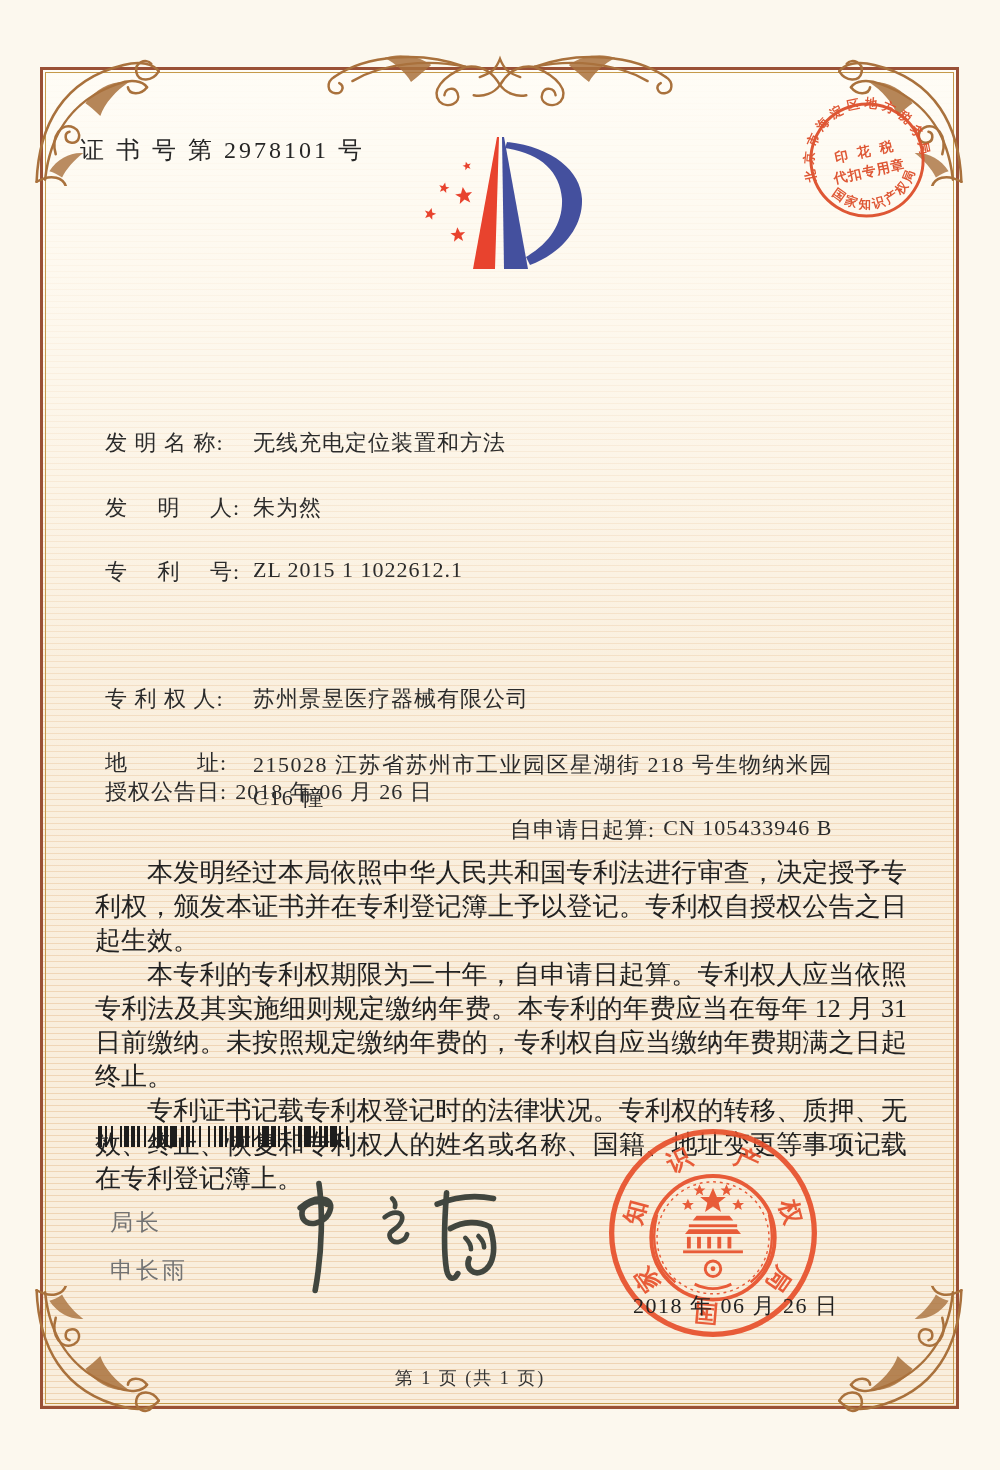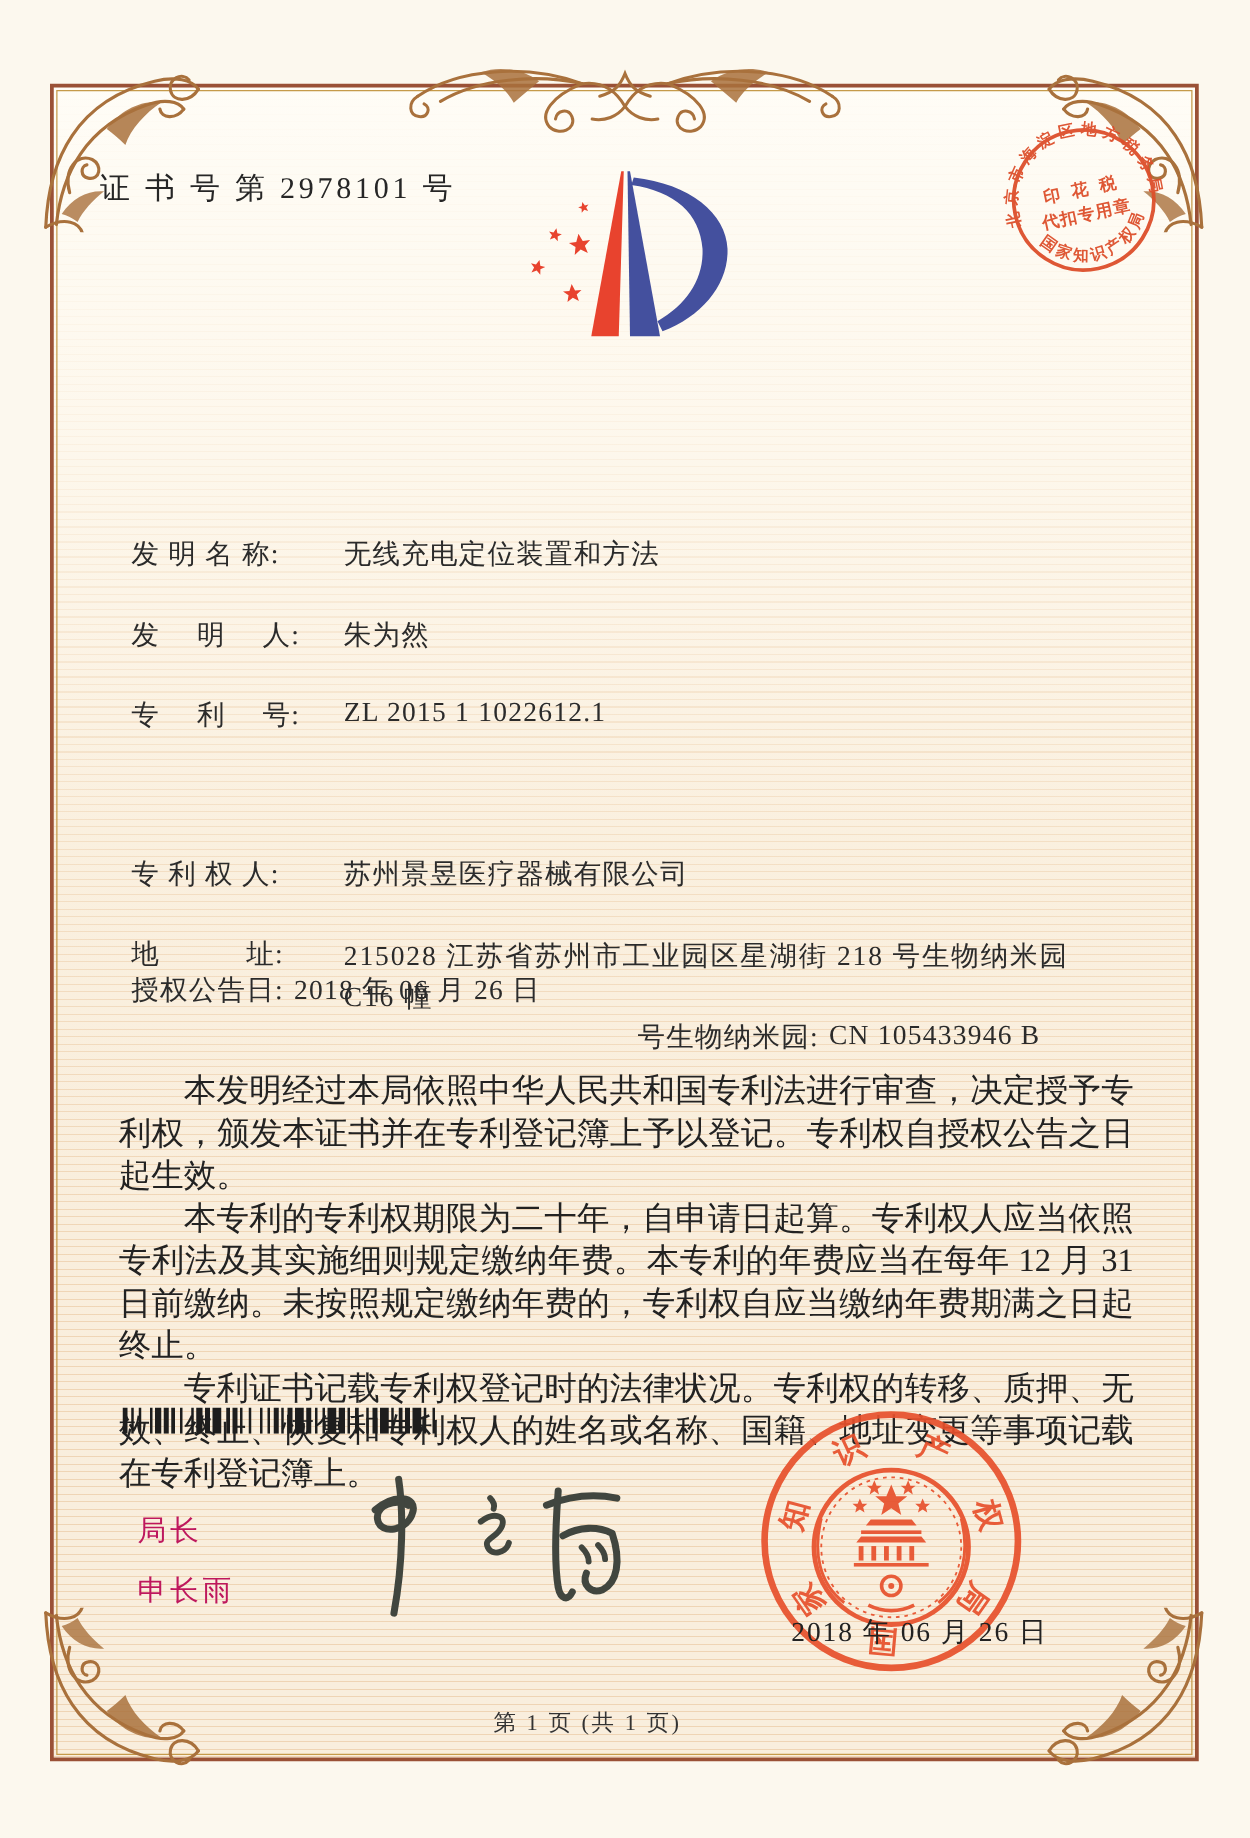--- a/index.html
+++ b/index.html
@@ -30,35 +30,35 @@
 
   .logo{left:398px;top:132px;width:188px;height:142px;}
 
   .tax-stamp{left:797px;top:90px;width:140px;height:140px;transform:rotate(-12deg);opacity:.95;}
 
   .title{left:0;top:287px;width:100%;text-align:center;font-size:47px;font-weight:bold;
          letter-spacing:32px;text-indent:32px;color:#3a3a3a;}
 
   .field{left:105px;font-size:22px;letter-spacing:1px;white-space:nowrap;}
   .flabel{display:inline-block;width:148px;vertical-align:top;}
-  .fvalue{vertical-align:top;margin-left:22px;}
+  .fvalue{vertical-align:top;}
   .field-addr{white-space:normal;}
   .field-addr .fvalue{display:inline-block;width:600px;line-height:33px;letter-spacing:1.5px;}
 
   .grant-cell{font-size:22px;letter-spacing:1px;white-space:nowrap;}
   .grant-cell .flabel{width:auto;margin-right:8px;}
 
   .paras{left:95px;top:856px;width:812px;font-size:26px;line-height:34px;text-align:justify;color:#222;}
   .paras p{margin:0;text-indent:2em;}
 
   .barcode{left:98px;top:1126px;width:254px;height:21px;white-space:nowrap;font-size:0;overflow:hidden;}
   .barcode .b{display:inline-block;height:21px;}
 
   .director{left:110px;top:1200px;font-size:23px;line-height:48px;letter-spacing:3px;
-            font-family:Liberation Sans, sans-serif;color:#be185d;}
+            font-family:Liberation Mono, monospace;color:#737373;}
 
   .signature{left:272px;top:1176px;width:244px;height:122px;}
 
   .office-seal{left:602px;top:1122px;width:222px;height:222px;opacity:.92;}
 
   .seal-date{left:633px;top:1291px;font-size:22px;letter-spacing:1.5px;color:#222;z-index:6;}
 
   .footer{left:0;top:1366px;width:940px;text-align:center;font-size:18px;letter-spacing:2px;color:#333;}
 
   .z1{z-index:1}.z2{z-index:2}.z3{z-index:3}.z4{z-index:4}.z5{z-index:5}
@@ -167,21 +167,21 @@
     <span class="flabel">专 利 权 人:</span><span class="fvalue">苏州景昱医疗器械有限公司</span>
   </div>
   <div class="abs field field-addr z3" style="top:748px">
     <span class="flabel">地　　　址:</span><span class="fvalue">215028 江苏省苏州市工业园区星湖街 218 号生物纳米园 C16 幢</span>
   </div>
 
   <div class="abs grant-cell z3" style="left:105px;top:777px">
     <span class="flabel">授权公告日:</span><span>2018 年 06 月 26 日</span>
   </div>
   <div class="abs grant-cell z3" style="left:510px;top:815px">
-    <span class="flabel">号生物纳米园:</span><span>CN 105433946 B</span>
+    <span class="flabel">自申请日起算:</span><span>CN 105433946 B</span>
   </div>
 
   <div class="abs paras z3">
     <p>本发明经过本局依照中华人民共和国专利法进行审查，决定授予专利权，颁发本证书并在专利登记簿上予以登记。专利权自授权公告之日起生效。</p>
     <p>本专利的专利权期限为二十年，自申请日起算。专利权人应当依照专利法及其实施细则规定缴纳年费。本专利的年费应当在每年 12 月 31 日前缴纳。未按照规定缴纳年费的，专利权自应当缴纳年费期满之日起终止。</p>
     <p>专利证书记载专利权登记时的法律状况。专利权的转移、质押、无效、终止、恢复和专利权人的姓名或名称、国籍、地址变更等事项记载在专利登记簿上。</p>
   </div>
 
   <div class="abs barcode z3"><span class="b" style="width:4.4px;background:#1d1d1d"></span><span class="b" style="width:2.2px;background:transparent"></span><span class="b" style="width:2.2px;background:#1d1d1d"></span><span class="b" style="width:4.4px;background:transparent"></span><span class="b" style="width:2.2px;background:#1d1d1d"></span><span class="b" style="width:6.6000000000000005px;background:transparent"></span><span class="b" style="width:2.2px;background:#1d1d1d"></span><span class="b" style="width:2.2px;background:transparent"></span><span class="b" style="width:4.4px;background:#1d1d1d"></span><span class="b" style="width:2.2px;background:transparent"></span><span class="b" style="width:4.4px;background:#1d1d1d"></span><span class="b" style="width:2.2px;background:transparent"></span><span class="b" style="width:2.2px;background:#1d1d1d"></span><span class="b" style="width:4.4px;background:transparent"></span><span class="b" style="width:2.2px;background:#1d1d1d"></span><span class="b" style="width:6.6000000000000005px;background:transparent"></span><span class="b" style="width:2.2px;background:#1d1d1d"></span><span class="b" style="width:2.2px;background:transparent"></span><span class="b" style="width:4.4px;background:#1d1d1d"></span><span class="b" style="width:2.2px;background:transparent"></span><span class="b" style="width:4.4px;background:#1d1d1d"></span><span class="b" style="width:2.2px;background:transparent"></span><span class="b" style="width:6.6000000000000005px;background:#1d1d1d"></span><span class="b" style="width:4.4px;background:transparent"></span><span class="b" style="width:2.2px;background:#1d1d1d"></span><span class="b" style="width:2.2px;background:transparent"></span><span class="b" style="width:4.4px;background:#1d1d1d"></span><span class="b" style="width:2.2px;background:transparent"></span><span class="b" style="width:2.2px;background:#1d1d1d"></span><span class="b" style="width:4.4px;background:transparent"></span><span class="b" style="width:2.2px;background:#1d1d1d"></span><span class="b" style="width:6.6000000000000005px;background:transparent"></span><span class="b" style="width:2.2px;background:#1d1d1d"></span><span class="b" style="width:4.4px;background:transparent"></span><span class="b" style="width:2.2px;background:#1d1d1d"></span><span class="b" style="width:2.2px;background:transparent"></span><span class="b" style="width:4.4px;background:#1d1d1d"></span><span class="b" style="width:2.2px;background:transparent"></span><span class="b" style="width:2.2px;background:#1d1d1d"></span><span class="b" style="width:2.2px;background:transparent"></span><span class="b" style="width:4.4px;background:#1d1d1d"></span><span class="b" style="width:2.2px;background:transparent"></span><span class="b" style="width:6.6000000000000005px;background:#1d1d1d"></span><span class="b" style="width:2.2px;background:transparent"></span><span class="b" style="width:4.4px;background:#1d1d1d"></span><span class="b" style="width:2.2px;background:transparent"></span><span class="b" style="width:2.2px;background:#1d1d1d"></span><span class="b" style="width:4.4px;background:transparent"></span><span class="b" style="width:2.2px;background:#1d1d1d"></span><span class="b" style="width:2.2px;background:transparent"></span><span class="b" style="width:6.6000000000000005px;background:#1d1d1d"></span><span class="b" style="width:2.2px;background:transparent"></span><span class="b" style="width:4.4px;background:#1d1d1d"></span><span class="b" style="width:2.2px;background:transparent"></span><span class="b" style="width:2.2px;background:#1d1d1d"></span><span class="b" style="width:4.4px;background:transparent"></span><span class="b" style="width:2.2px;background:#1d1d1d"></span><span class="b" style="width:6.6000000000000005px;background:transparent"></span><span class="b" style="width:2.2px;background:#1d1d1d"></span><span class="b" style="width:2.2px;background:transparent"></span><span class="b" style="width:4.4px;background:#1d1d1d"></span><span class="b" style="width:2.2px;background:transparent"></span><span class="b" style="width:6.6000000000000005px;background:#1d1d1d"></span><span class="b" style="width:2.2px;background:transparent"></span><span class="b" style="width:2.2px;background:#1d1d1d"></span><span class="b" style="width:4.4px;background:transparent"></span><span class="b" style="width:2.2px;background:#1d1d1d"></span><span class="b" style="width:2.2px;background:transparent"></span><span class="b" style="width:4.4px;background:#1d1d1d"></span><span class="b" style="width:2.2px;background:transparent"></span><span class="b" style="width:6.6000000000000005px;background:#1d1d1d"></span><span class="b" style="width:2.2px;background:transparent"></span><span class="b" style="width:2.2px;background:#1d1d1d"></span><span class="b" style="width:4.4px;background:transparent"></span><span class="b" style="width:2.2px;background:#1d1d1d"></span><span class="b" style="width:4.4px;background:transparent"></span></div>
 

